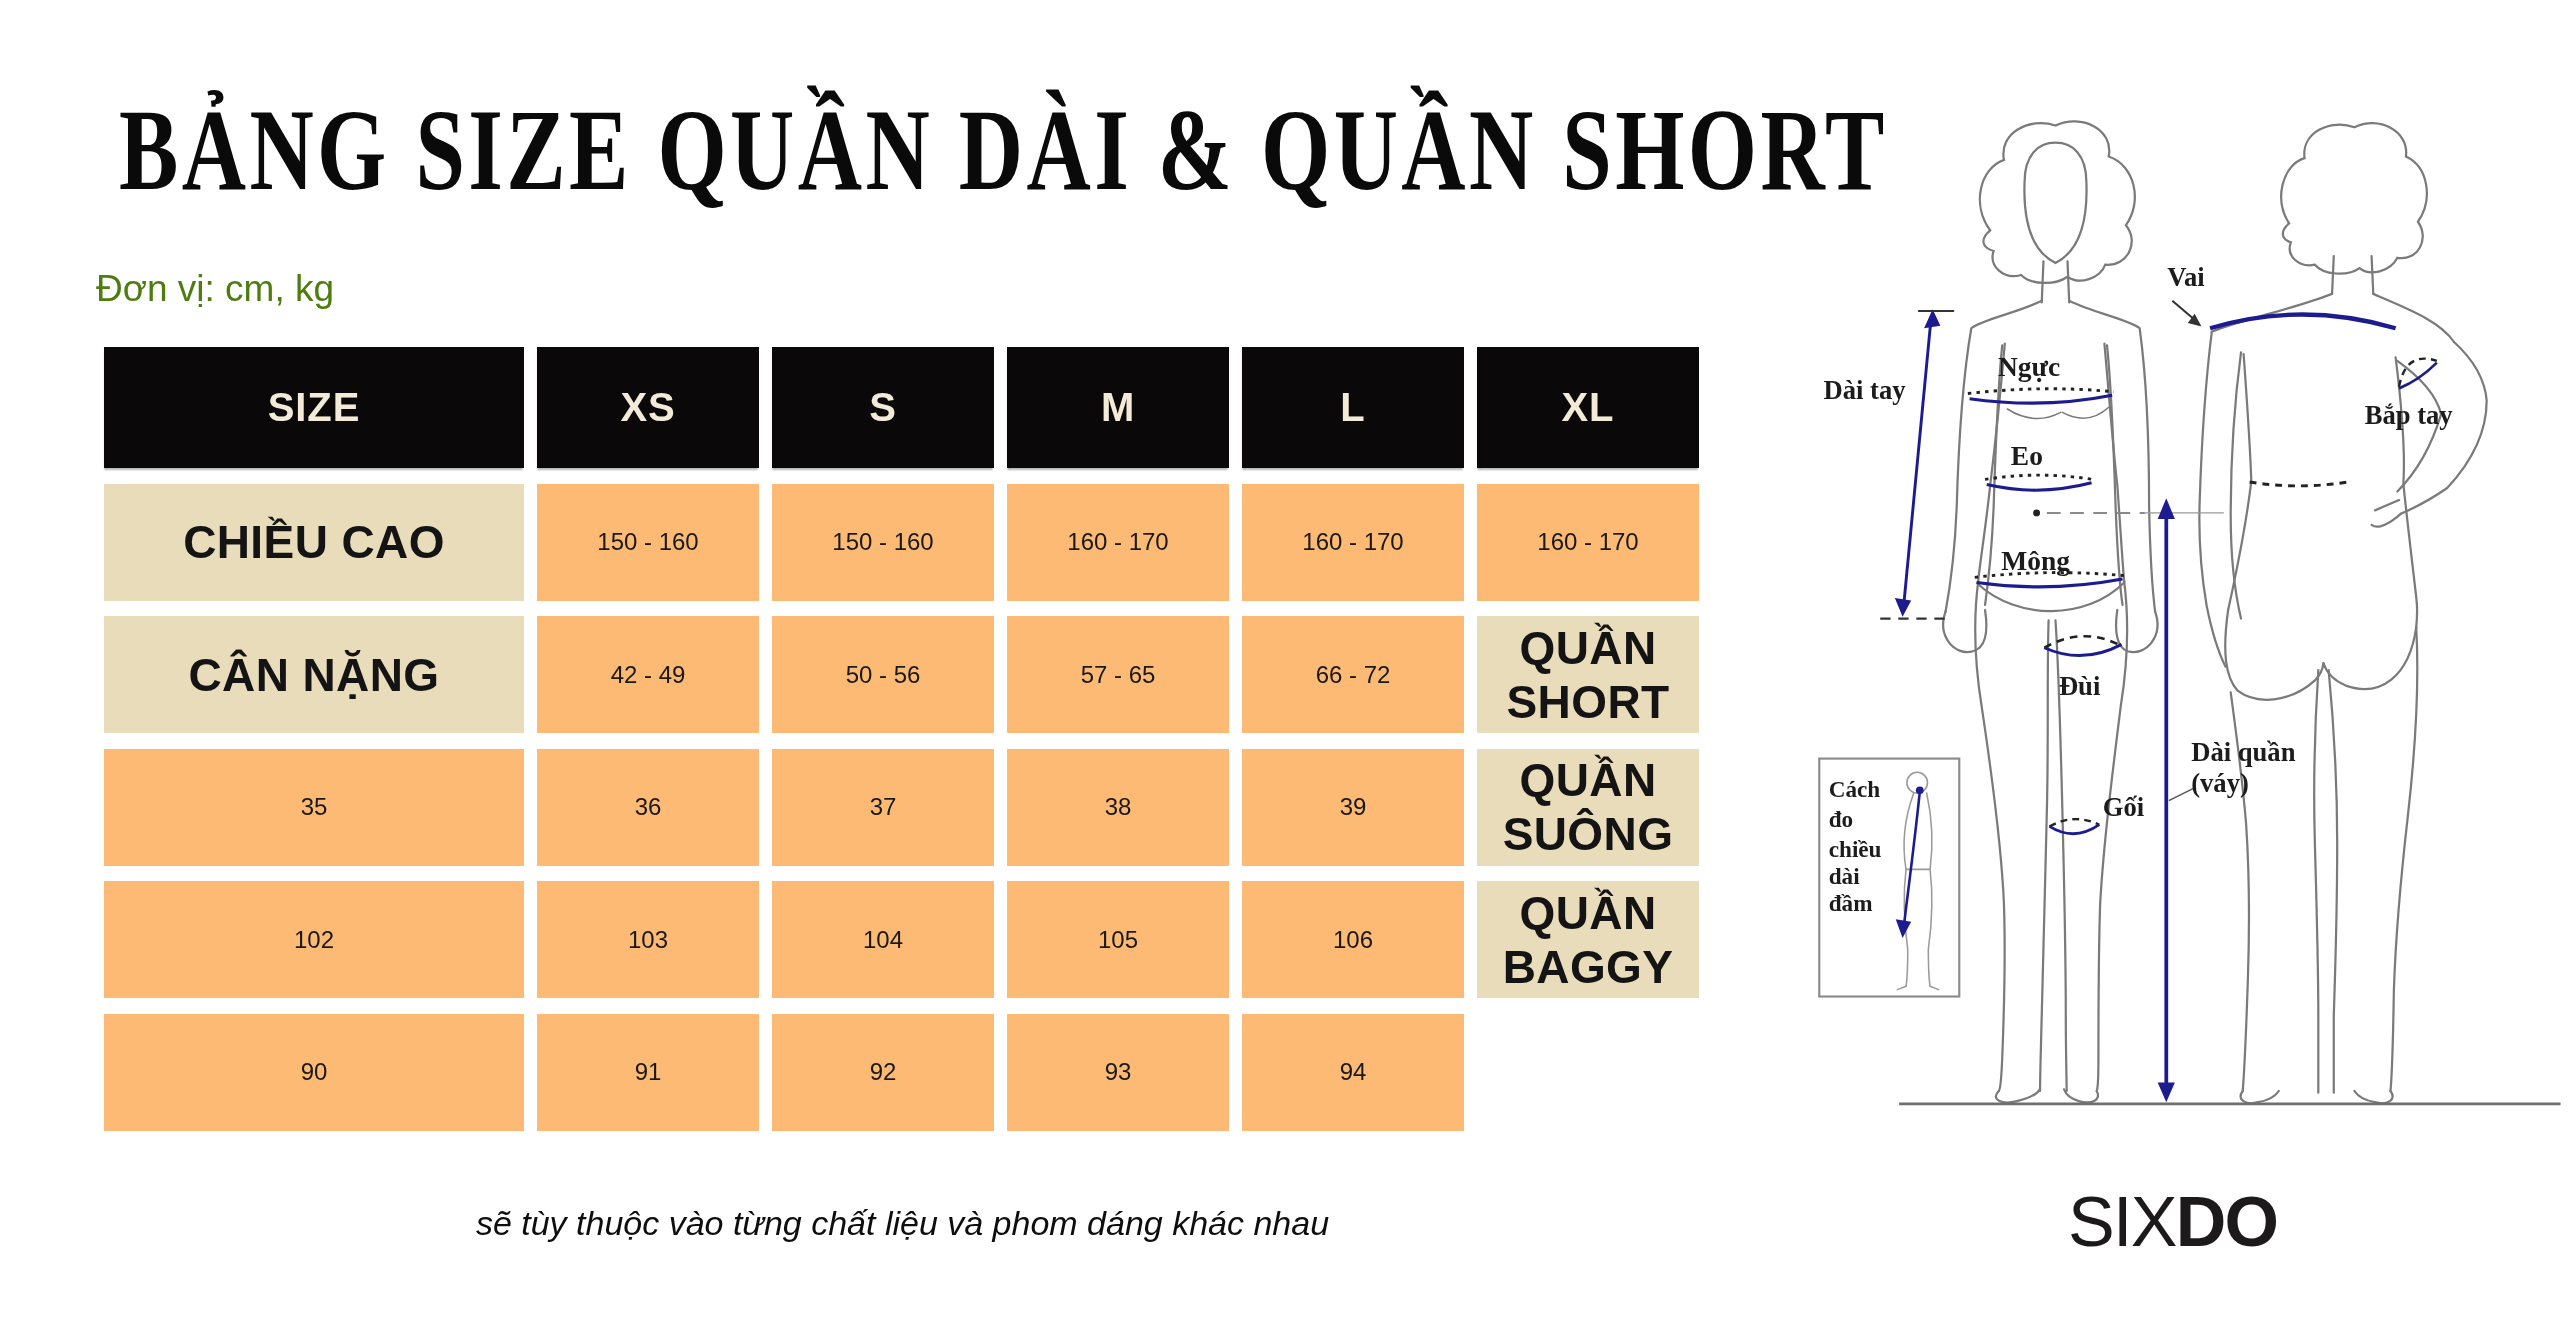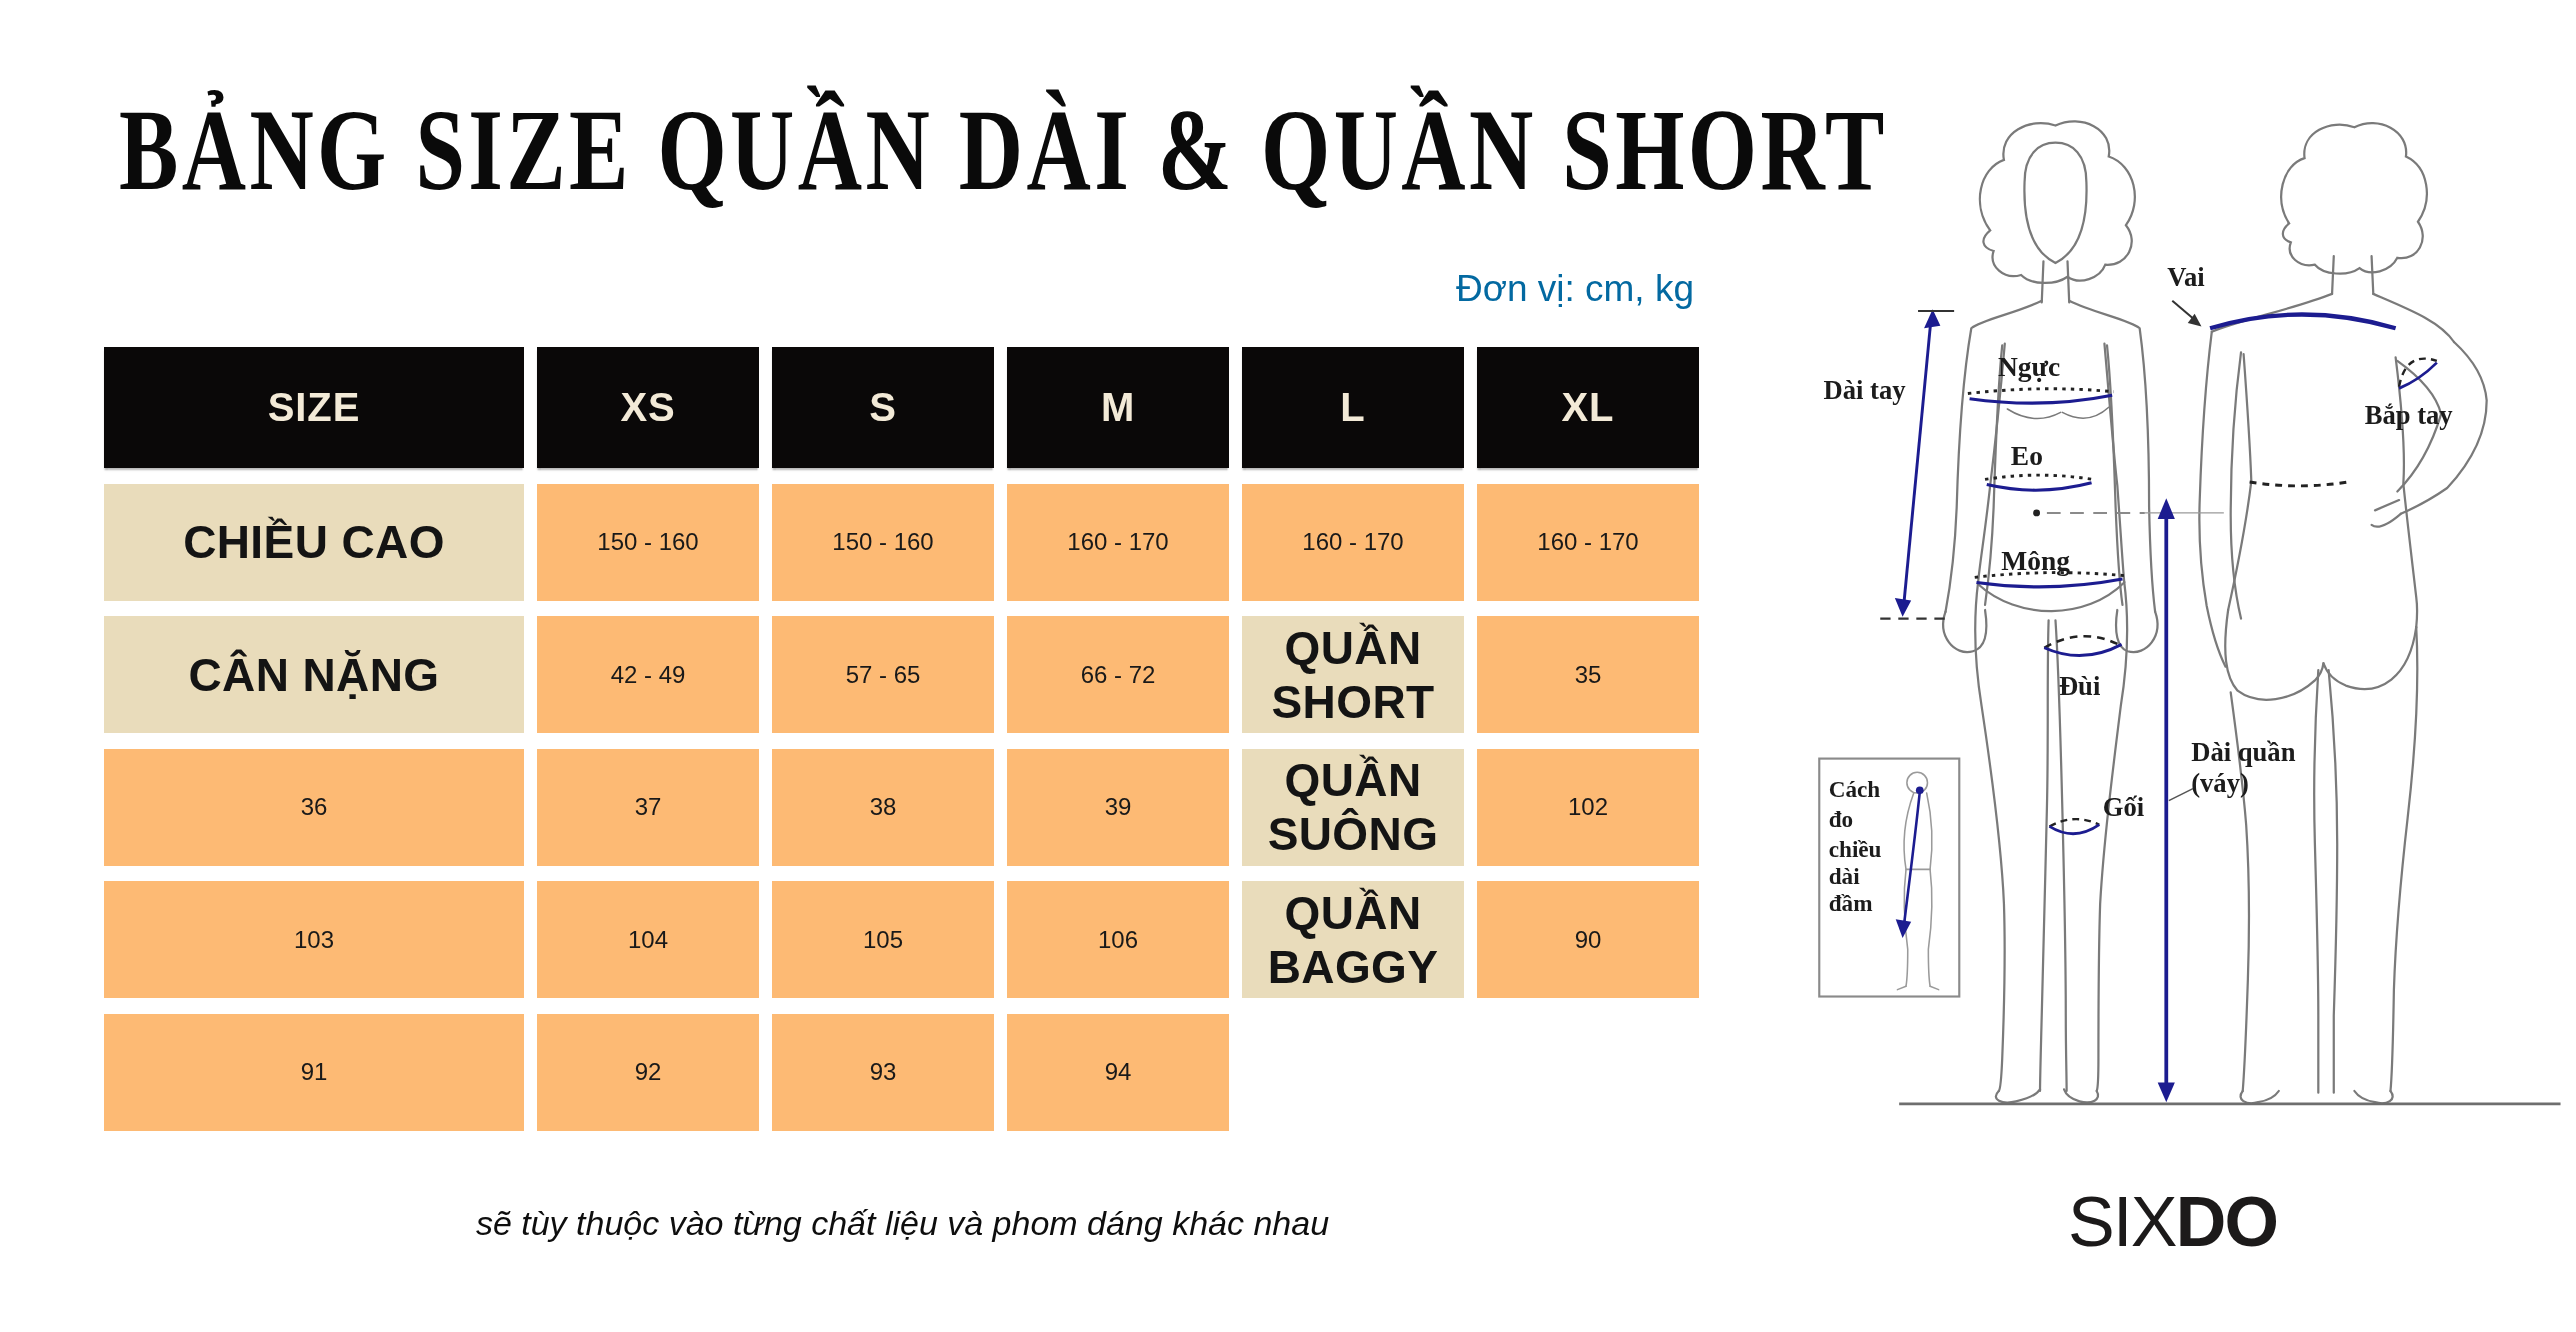--- a/index.html
+++ b/index.html
@@ -8,22 +8,22 @@
     font-family:"Liberation Sans",sans-serif;color:#111;
   }
   
   .page-title{
     position:absolute;left:119px;top:82px;width:1633px;
     font-family:"Liberation Serif",serif;font-weight:700;font-size:89px;
     letter-spacing:3.4px;color:#0a0a0a;white-space:nowrap;
     transform:scaleY(1.32);transform-origin:left top;
   }
   .unit-note{
-    position:absolute;left:104px;top:268px;width:1590px;text-align:right;
-    font-size:37px;color:#0369a1;
+    position:absolute;left:96px;top:268px;width:1590px;text-align:left;
+    font-size:37px;color:#4d7c0f;
   }
   
   .size-table{
     position:absolute;left:104px;top:347px;
     display:grid;
     grid-template-columns:420px 222px 222px 222px 222px 222px;
     grid-template-rows:121px 117px 117px 117px 117px 117px;
     column-gap:13px;row-gap:15.5px;
   }
   .cell{display:flex;align-items:center;justify-content:center;text-align:center;}
@@ -65,20 +65,21 @@
       <div class="cell head">L</div>
       <div class="cell head">XL</div>
       <div class="cell rowlabel">CHIỀU CAO</div>
       <div class="cell value">150 - 160</div>
       <div class="cell value">150 - 160</div>
       <div class="cell value">160 - 170</div>
       <div class="cell value">160 - 170</div>
       <div class="cell value">160 - 170</div>
       <div class="cell rowlabel">CÂN NẶNG</div>
       <div class="cell value">42 - 49</div>
+      <div class="cell value">50 - 56</div>
       <div class="cell value">57 - 65</div>
       <div class="cell value">66 - 72</div>
       <div class="cell rowlabel">QUẦN SHORT</div>
       <div class="cell value">35</div>
       <div class="cell value">36</div>
       <div class="cell value">37</div>
       <div class="cell value">38</div>
       <div class="cell value">39</div>
       <div class="cell rowlabel">QUẦN SUÔNG</div>
       <div class="cell value">102</div>

